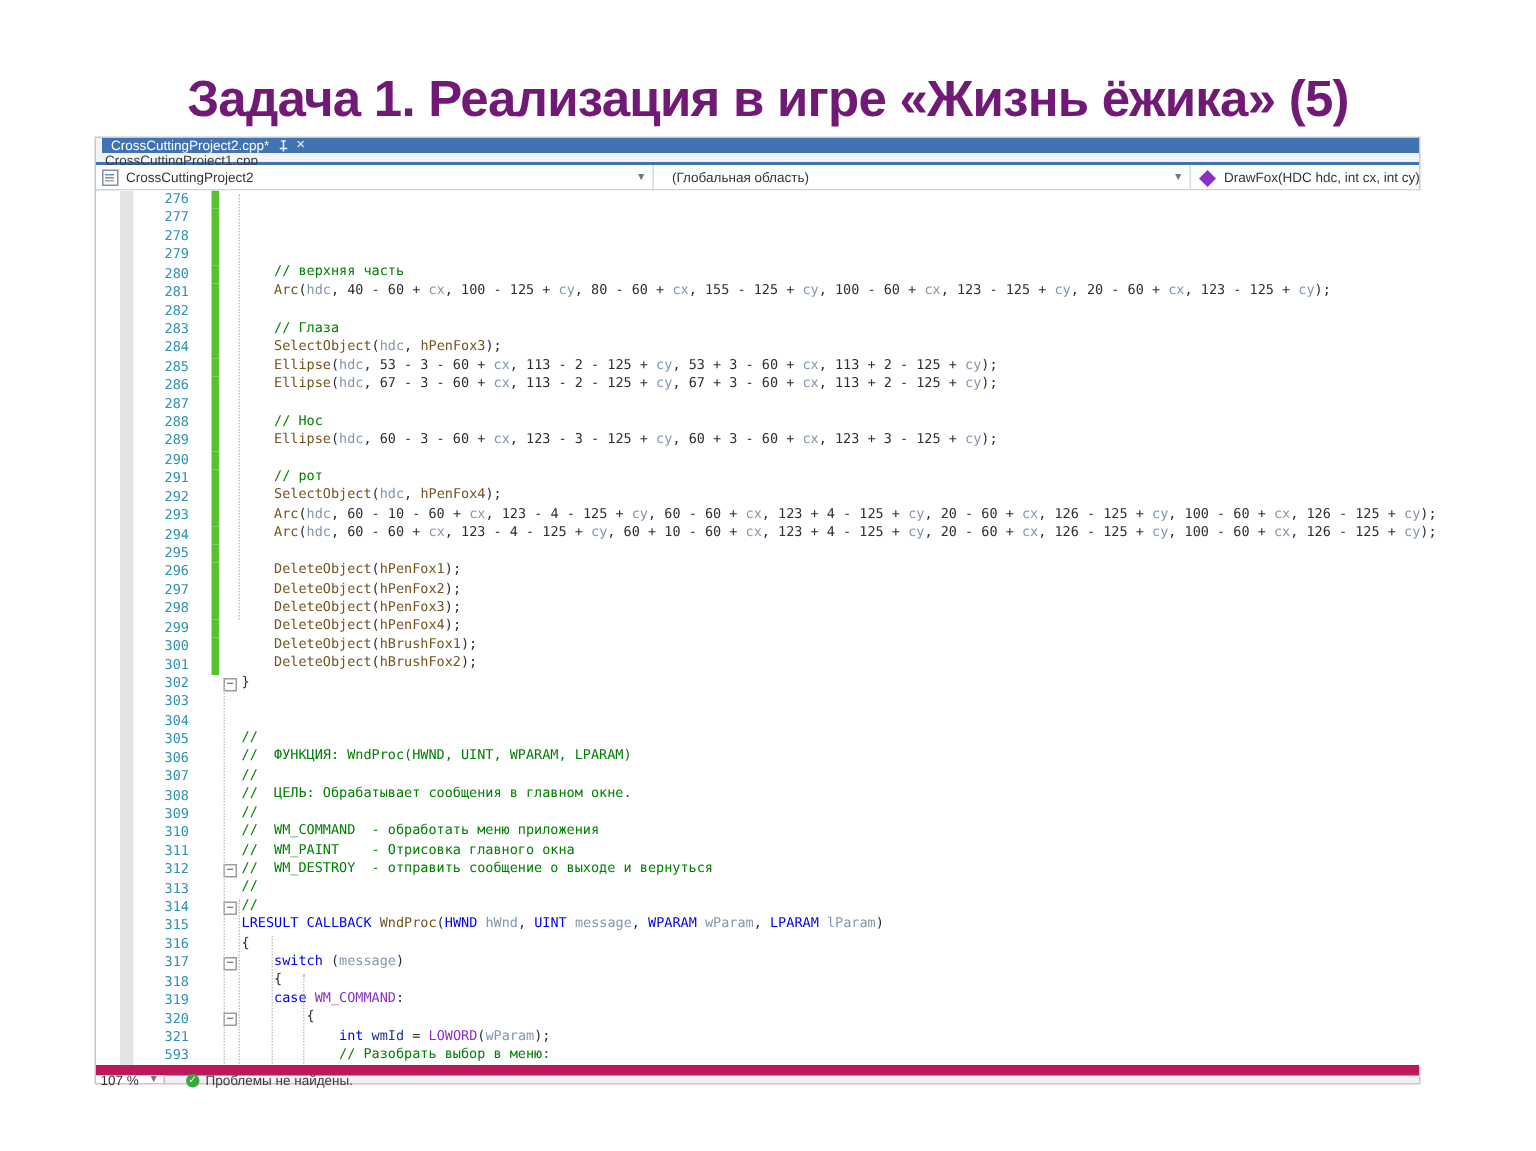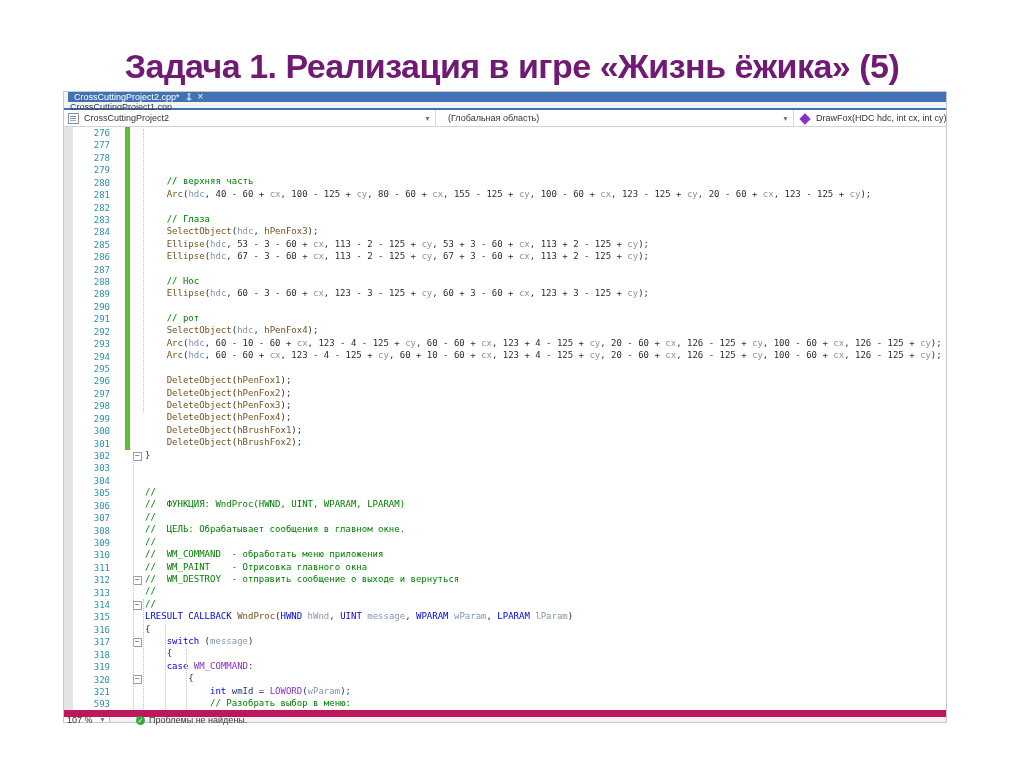--- a/index.html
+++ b/index.html
@@ -32,21 +32,21 @@
   .dd-project{width:372px;}
   .dd-scope{width:358px;padding-left:12px;}
   .dd-func{flex:1;border-right:none;}
   .navicon{width:11px;height:11px;margin-right:5px;display:inline-block;position:relative;flex:none;}
   .file-ic{border:1px solid #8a8f98;background:#fdfdfd;box-sizing:border-box;}
   .file-ic::before{content:"";position:absolute;left:1px;top:2px;width:6px;height:1px;background:#5b9bd5;
      box-shadow:0 2px 0 #5b9bd5,0 4px 0 #a8a8a8;}
   .cube-ic{width:8px;height:8px;background:var(--macro);transform:rotate(45deg);margin:1px 7px 0 3px;flex:none;}
 
   
-  .codewrap{position:absolute;left:0;top:35px;width:100%;height:584px;background:#ffffff;overflow:hidden;}
+  .codewrap{position:absolute;left:16px;top:35px;width:100%;height:584px;background:#ffffff;overflow:hidden;}
   .gutter{position:absolute;left:0;top:0;width:9px;height:100%;background:#e3e4e8;}
   .lines{position:absolute;left:0;top:0;width:100%;}
   .row{display:flex;height:12.425px;line-height:12.425px;padding-left:9px;
        font-family:"DejaVu Sans Mono",monospace;font-size:9px;}
   .num{width:41px;padding-right:4px;box-sizing:border-box;text-align:right;color:var(--linenum);flex:none;}
   .chg{width:5px;margin-left:11px;flex:none;}
   .chg.on{background:var(--chg-green);}
   .fold{width:15px;flex:none;display:flex;align-items:center;justify-content:center;}
   .fbox{width:9px;height:9px;box-sizing:border-box;border:1px solid #9c9c9c;background:#ffffff;
         color:#555;font-size:8px;line-height:6px;text-align:center;display:inline-block;}
@@ -63,21 +63,21 @@
   .tk-p{color:var(--param);}
   .tk-l{color:var(--local);}
   .tk-d{color:var(--deftext);}
 
   
   .status{position:absolute;left:0;bottom:0;width:100%;height:12px;background:#f1f1f3;
     border-top:7px solid #be185d;box-sizing:border-box;display:flex;align-items:center;font-size:9px;}
   .zoombox{height:100%;width:46px;background:#ffffff;border-right:1px solid #b9b9bf;box-sizing:border-box;
     display:flex;align-items:center;padding:0 3px;color:#333;}
   .zoombox .arr{margin-left:auto;font-size:7px;color:#777;}
-  .health{display:flex;align-items:flex-end;margin-left:26px;color:#3c3c3c;}
+  .health{display:flex;align-items:flex-end;margin-left:14px;color:#3c3c3c;}
   .chk{width:9px;height:9px;border-radius:50%;background:var(--ok-green);color:#fff;font-size:7px;
     line-height:9px;text-align:center;display:inline-block;margin-right:4px;}
 </style>
 </head>
 <body>
 
 <h1 class="slide-title">Задача 1. Реализация в игре «Жизнь ёжика» (5)</h1>
 
 <div class="editor">
 

